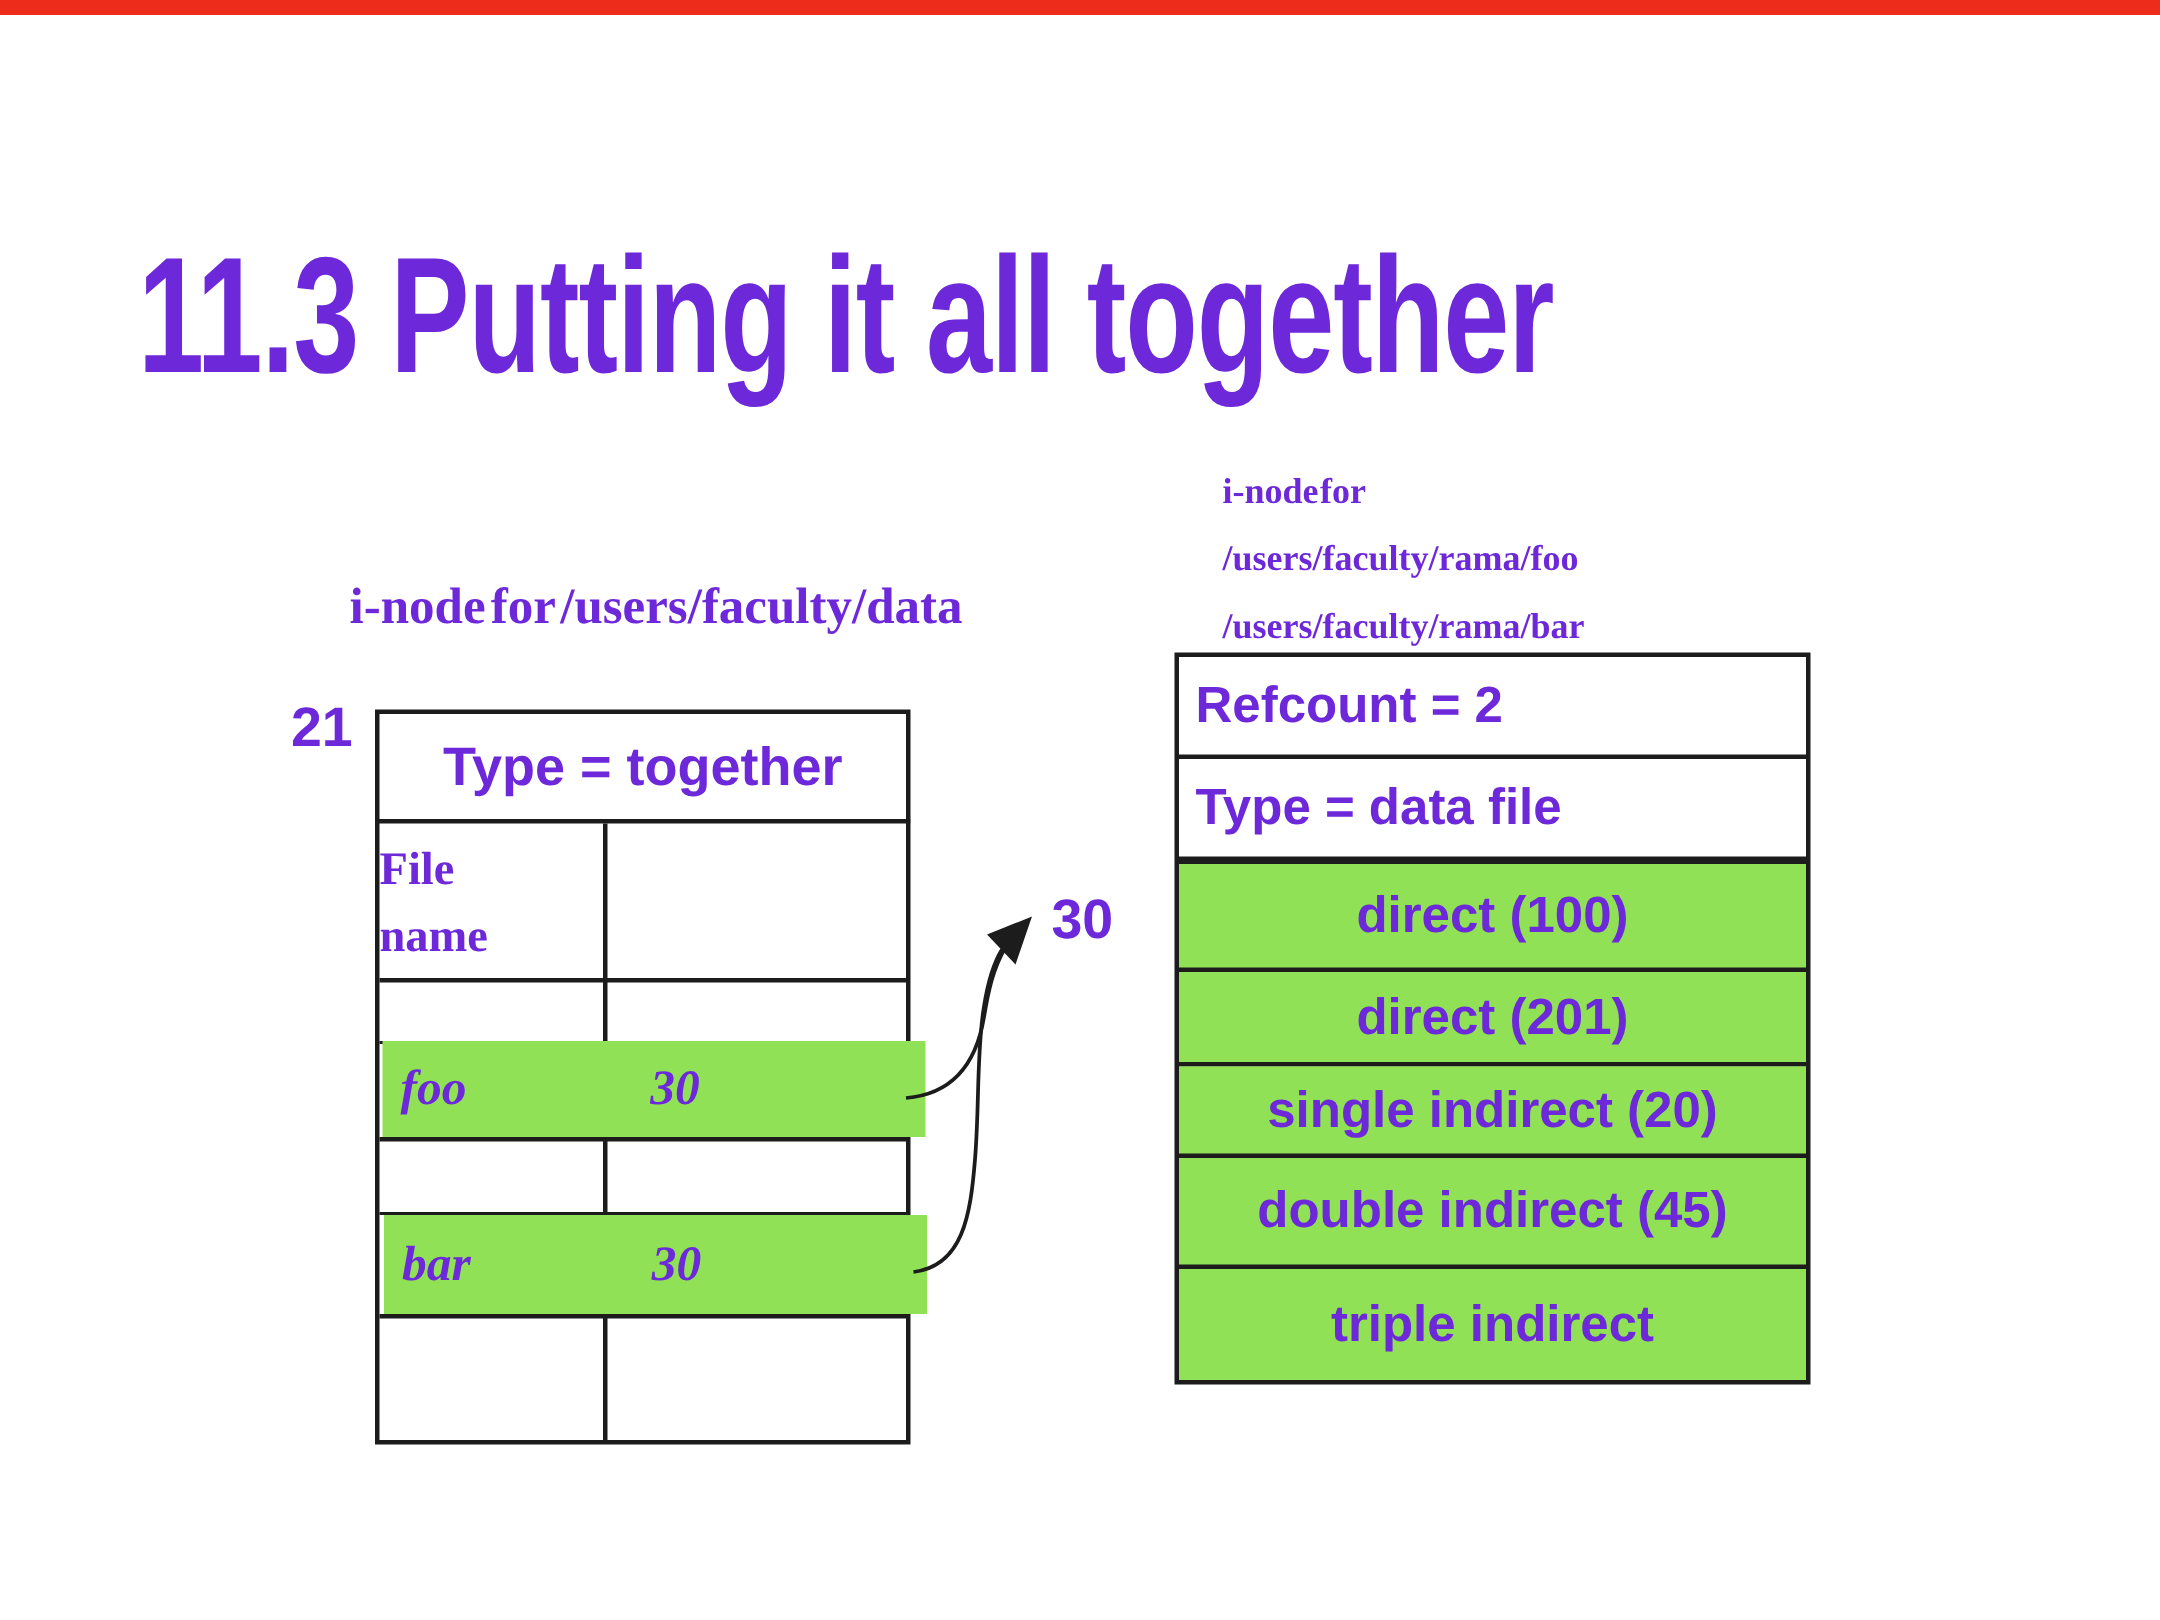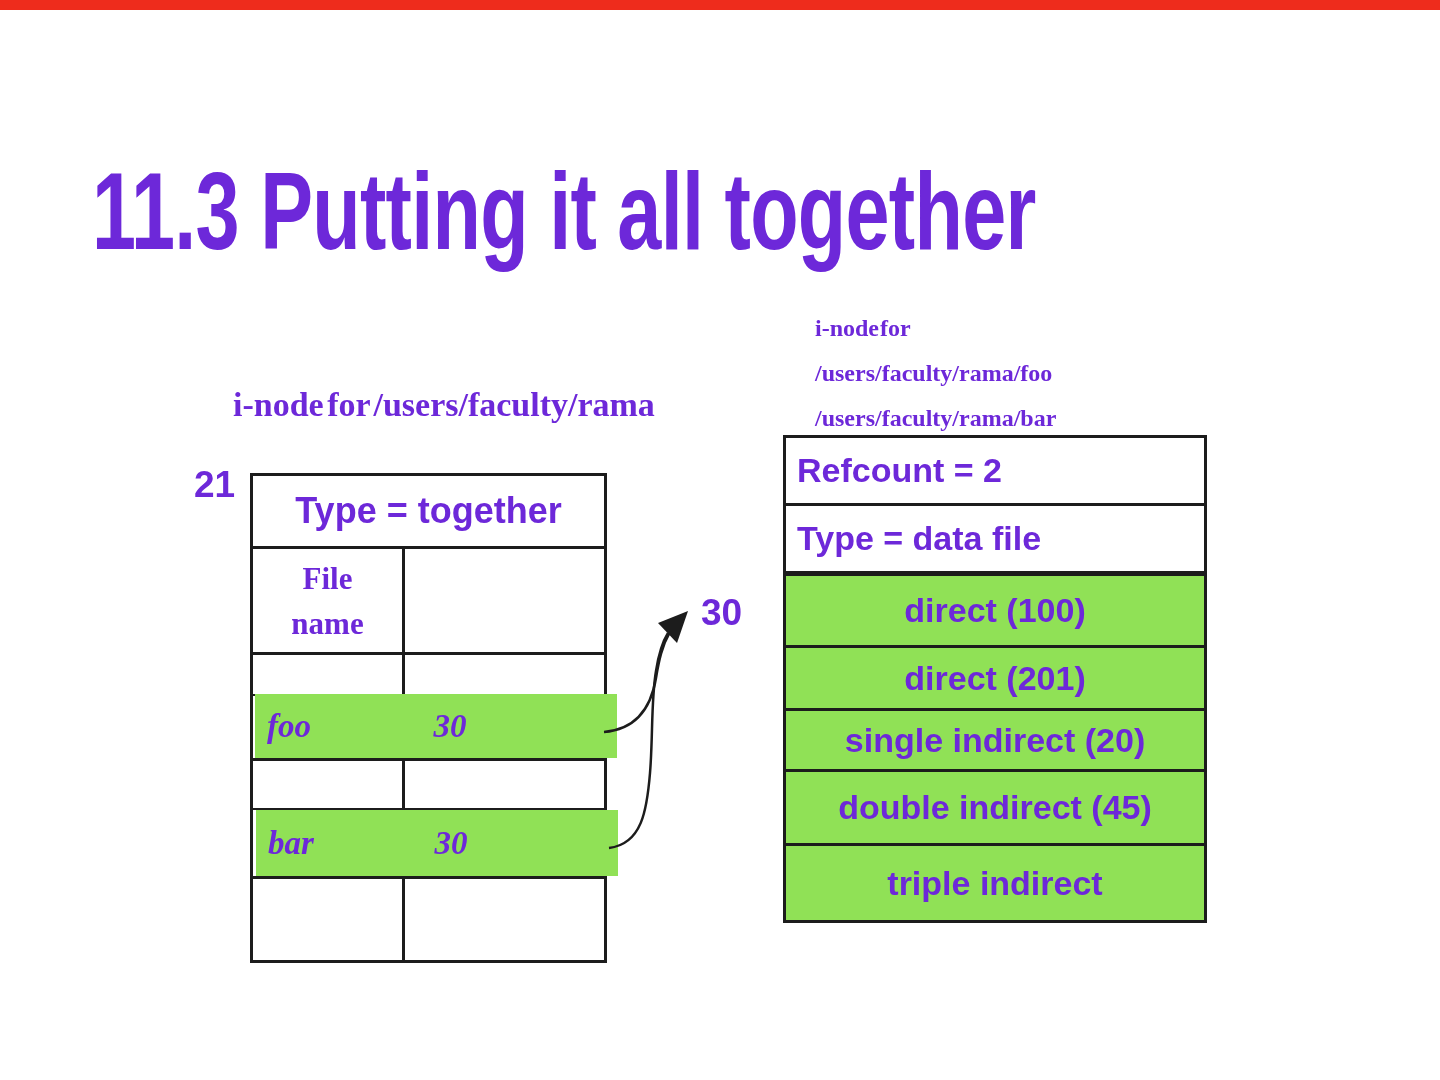--- a/index.html
+++ b/index.html
@@ -31,21 +31,21 @@
     box-sizing:border-box;display:flex;align-items:center;justify-content:center;
     font-size:36px;background:#fff;
   }
   #lmain{
     left:250px;top:546px;width:357px;height:417px;border:3px solid #1c1c1c;
     box-sizing:border-box;background:#fff;
   }
   #lmain .divider{position:absolute;left:149px;top:0;width:3px;height:411px;background:#1c1c1c;}
   #lmain .hline{position:absolute;left:0;width:351px;background:#1c1c1c;}
   #lmain .colhead{
-    position:absolute;top:8px;font-size:31px;line-height:1.45;text-align:center;
+    position:absolute;top:8px;font-size:31px;line-height:1.45;text-align:left;
     white-space:pre-line;
   }
   #lmain .c1{left:0;width:149px;}
   #lmain .c2{left:152px;width:199px;}
 
   .grow{
     background:#90e156;display:flex;align-items:center;z-index:3;
     font-size:33px;
     font-style:italic;
   }
@@ -77,21 +77,21 @@
 </style>
 </head>
 <body>
 
 <div id="stage">
 
   <div id="topbar" class="abs"></div>
 
   <h1 id="title" class="abs">11.3 Putting it all together</h1>
 
-  <div id="lheading" class="abs serifb">i-node for /users/faculty/rama</div>
+  <div id="lheading" class="abs serifb">i-node for /users/faculty/data</div>
 
   <div id="lnum" class="abs sansb">21</div>
 
   <div id="ltop" class="abs sansb">Type = together</div>
 
   <div id="lmain" class="abs">
     <div class="colhead c1 serifb">File
 name</div>
     <div class="divider"></div>
     <div class="hline" style="top:103px;height:3px;"></div>

